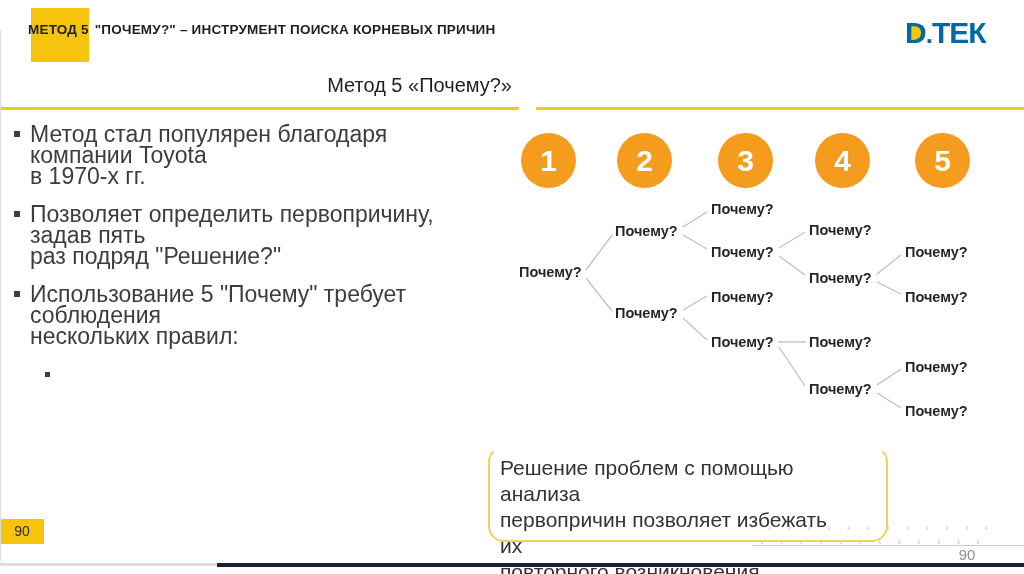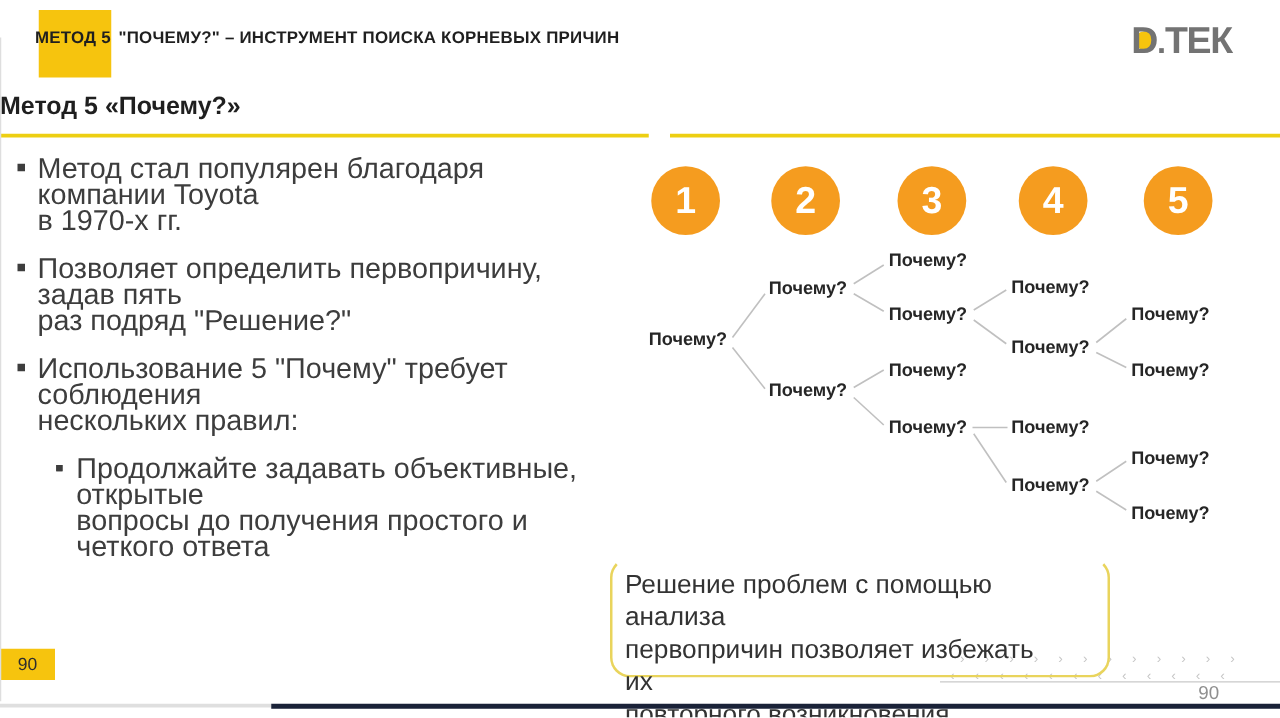--- a/index.html
+++ b/index.html
@@ -4,28 +4,28 @@
 <style>
   html,body{margin:0;padding:0;background:#fff;}
   .slide{position:relative;width:1024px;height:574px;background:#ffffff;overflow:hidden;
          font-family:"Liberation Sans",sans-serif;}
   
   .top-badge{position:absolute;left:31px;top:8px;width:58px;height:54px;background:#F6C40E;}
   .top-title{position:absolute;left:28px;top:22px;font-size:13.5px;font-weight:bold;
              color:#1f1f1f;letter-spacing:.2px;white-space:nowrap;z-index:2;}
   .top-title .rest{margin-left:6px;}
   
-  .logo{position:absolute;left:905px;top:16px;font-size:30px;font-weight:bold;color:#737373;
+  .logo{position:absolute;left:905px;top:16px;font-size:30px;font-weight:bold;color:#0369a1;
         letter-spacing:-1px;z-index:0;white-space:nowrap;}
   .logo .d{position:relative;display:inline-block;}
   .logo .d::before{content:"";position:absolute;left:3px;top:9px;width:15px;height:15px;
         border-radius:50%;background:#F6C40E;z-index:-1;}
   .logo .dot{font-size:26px;}
   
-  .h-col{position:absolute;width:512px;text-align:left;font-size:20px;font-weight:bold;color:#1f1f1f;}
+  .h-col{position:absolute;width:512px;text-align:right;font-size:20px;font-weight:normal;color:#1f1f1f;}
   .h-left{left:0;top:74px;}
   .h-right{left:512px;top:76px;}
   .rule{position:absolute;top:107px;height:3px;background:#EDCF12;}
   .rule-left{left:0;width:519px;}
   .rule-right{left:536px;width:488px;}
   
   .bullets{position:absolute;left:14px;top:124px;width:478px;font-size:23px;line-height:21px;color:#3d3d3d;}
   .bullet{position:relative;padding-left:16px;margin-bottom:17px;white-space:pre-line;}
   .bullet .mk{position:absolute;left:0;top:7px;width:6px;height:6px;background:#3d3d3d;}
   .bullet.l2{margin-left:31px;}
@@ -73,23 +73,20 @@
   <div class="rule rule-right"></div>
 
   <div class="bullets">
     <div class="bullet l1"><span class="mk"></span><span>Метод стал популярен благодаря компании Toyota
 в 1970-х гг.</span></div>
     <div class="bullet l1"><span class="mk"></span><span>Позволяет определить первопричину, задав пять
 раз подряд "Решение?"</span></div>
     <div class="bullet l1"><span class="mk"></span><span>Использование 5 "Почему" требует соблюдения
 нескольких правил:</span></div>
     <div class="bullet l2"><span class="mk"></span></div>
-    <div class="bullet l2"><span class="mk"></span><span>Продолжайте задавать объективные, открытые
-вопросы до получения простого и
-четкого ответа</span></div>
   </div>
 
   <div class="step" style="left:521px;">
       <span>1</span>
     </div>
   <div class="step" style="left:617px;">
       <span>2</span>
     </div>
   <div class="step" style="left:718px;">
       <span>3</span>

